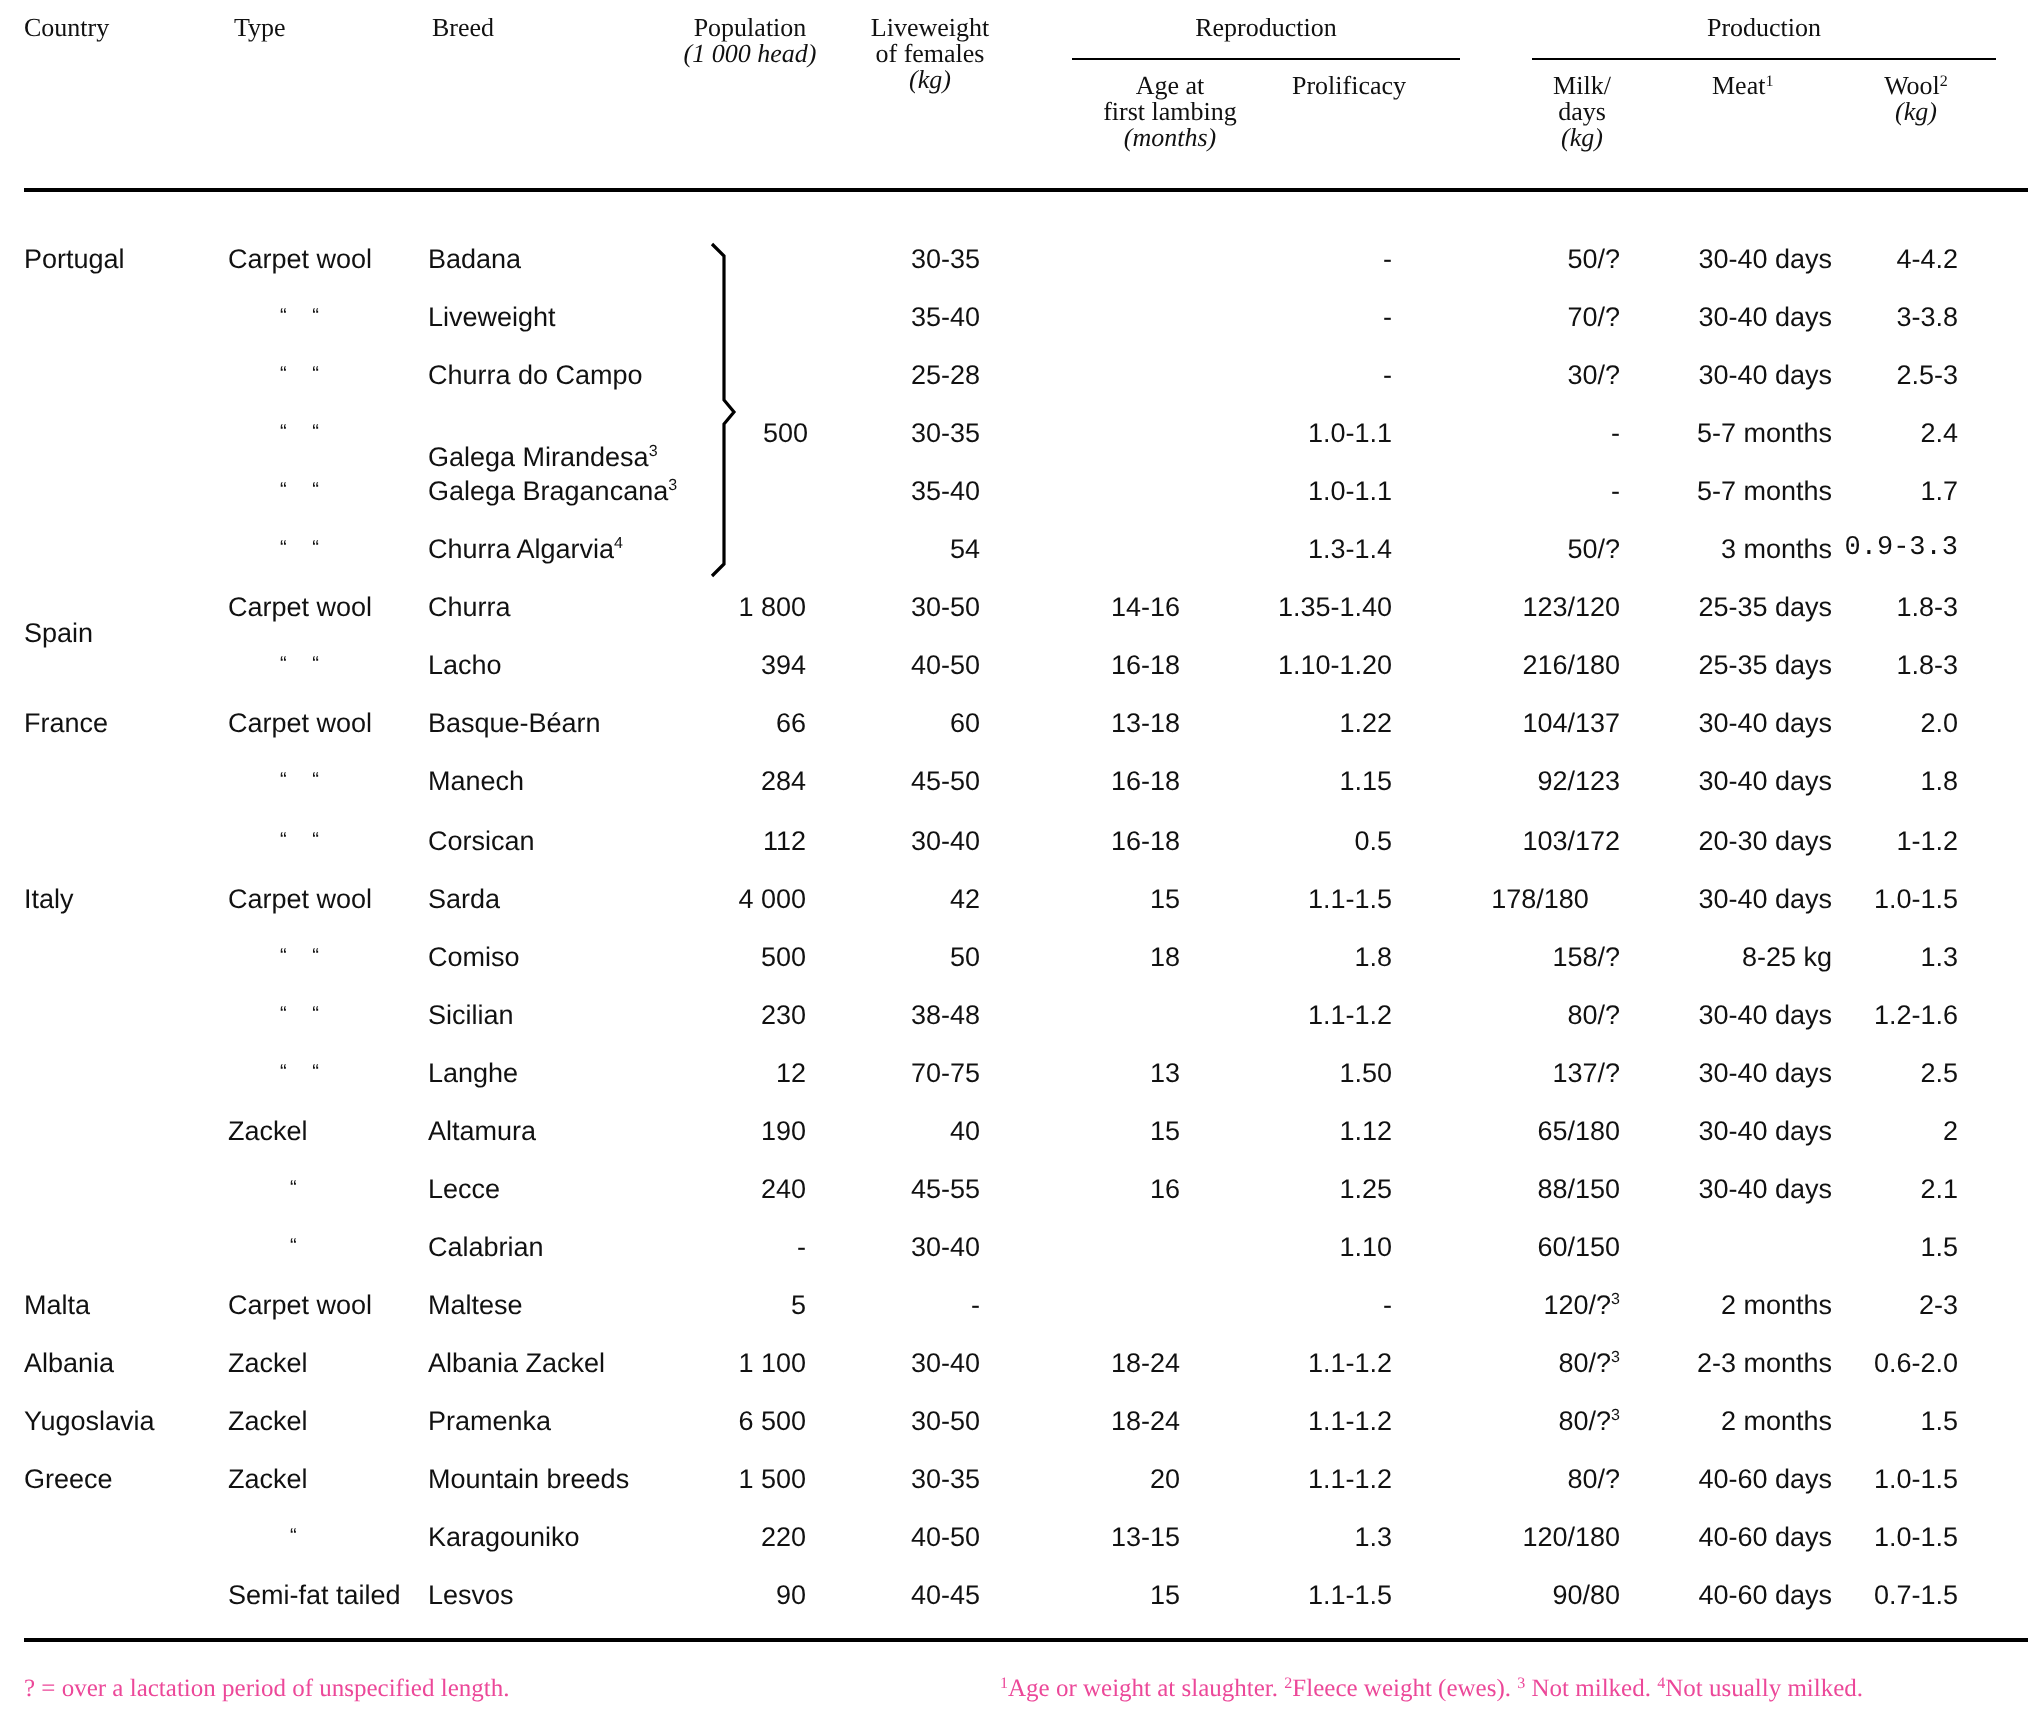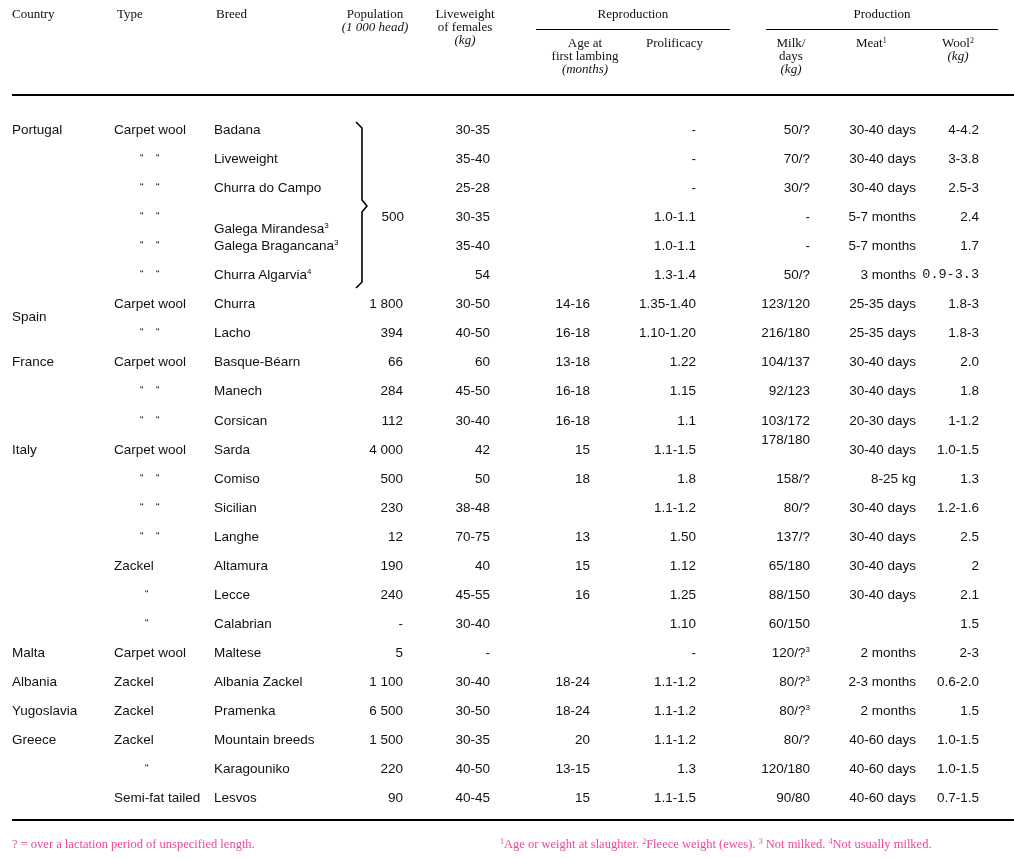--- a/index.html
+++ b/index.html
@@ -183,34 +183,34 @@
       <div class="cell r" style="left: 820px; top: 383px; width: 96px;"><span>30-40 days</span></div>
       <div class="cell r" style="left: 920px; top: 383px; width: 59px;"><span>1.8</span></div>
     </div>
     <div>
       <div class="cell" style="left: 12px; top: 413px; width: 95px;"><span></span></div>
       <div class="cell ditto" style="word-spacing: 10px; left: 140px; top: 413px; width: 96px;"><span>“  “</span></div>
       <div class="cell" style="left: 214px; top: 413px; width: 140px;"><span>Corsican</span><sup></sup></div>
       <div class="cell r" style="left: 330px; top: 413px; width: 73px;"><span>112</span></div>
       <div class="cell r" style="left: 420px; top: 413px; width: 70px;"><span>30-40</span></div>
       <div class="cell r" style="left: 520px; top: 413px; width: 70px;"><span>16-18</span></div>
-      <div class="cell r" style="left: 600px; top: 413px; width: 96px;"><span>1.1</span></div>
+      <div class="cell r" style="left: 600px; top: 413px; width: 96px;"><span>0.5</span></div>
       <div class="cell r" style="left: 730px; top: 413px; width: 80px;"><span>103/172</span><sup></sup></div>
       <div class="cell r" style="left: 820px; top: 413px; width: 96px;"><span>20-30 days</span></div>
       <div class="cell r" style="left: 920px; top: 413px; width: 59px;"><span>1-1.2</span></div>
     </div>
     <div>
       <div class="cell" style="left: 12px; top: 442px; width: 95px;"><span>Italy</span></div>
       <div class="cell" style="left: 114px; top: 442px; width: 96px;"><span>Carpet wool</span></div>
       <div class="cell" style="left: 214px; top: 442px; width: 140px;"><span>Sarda</span><sup></sup></div>
       <div class="cell r" style="left: 330px; top: 442px; width: 73px;"><span>4 000</span></div>
       <div class="cell r" style="left: 420px; top: 442px; width: 70px;"><span>42</span></div>
       <div class="cell r" style="left: 520px; top: 442px; width: 70px;"><span>15</span></div>
       <div class="cell r" style="left: 600px; top: 442px; width: 96px;"><span>1.1-1.5</span></div>
-      <div class="cell r" style="left: 730px; top: 432px; width: 80px;"><span>178/180</span><sup></sup></div>
+      <div class="cell r" style="left: 730px; top: 442px; width: 80px; text-align: center;"><span>178/180</span><sup></sup></div>
       <div class="cell r" style="left: 820px; top: 442px; width: 96px;"><span>30-40 days</span></div>
       <div class="cell r" style="left: 920px; top: 442px; width: 59px;"><span>1.0-1.5</span></div>
     </div>
     <div>
       <div class="cell" style="left: 12px; top: 471px; width: 95px;"><span></span></div>
       <div class="cell ditto" style="word-spacing: 10px; left: 140px; top: 471px; width: 96px;"><span>“  “</span></div>
       <div class="cell" style="left: 214px; top: 471px; width: 140px;"><span>Comiso</span><sup></sup></div>
       <div class="cell r" style="left: 330px; top: 471px; width: 73px;"><span>500</span></div>
       <div class="cell r" style="left: 420px; top: 471px; width: 70px;"><span>50</span></div>
       <div class="cell r" style="left: 520px; top: 471px; width: 70px;"><span>18</span></div>

